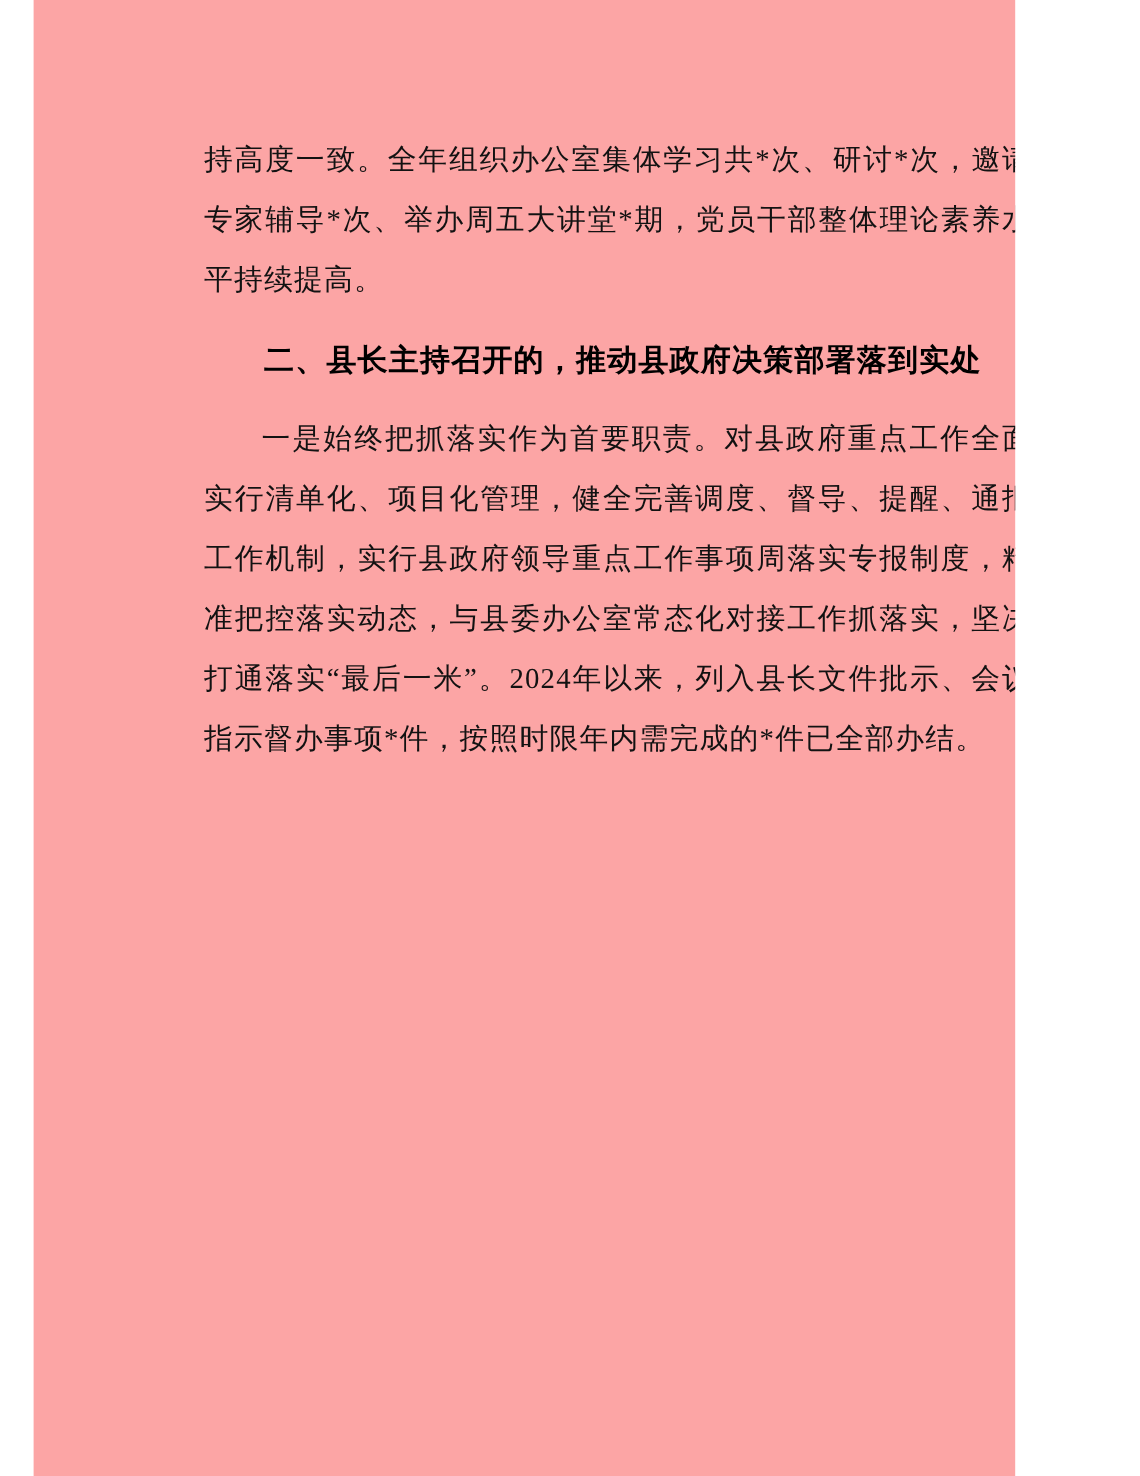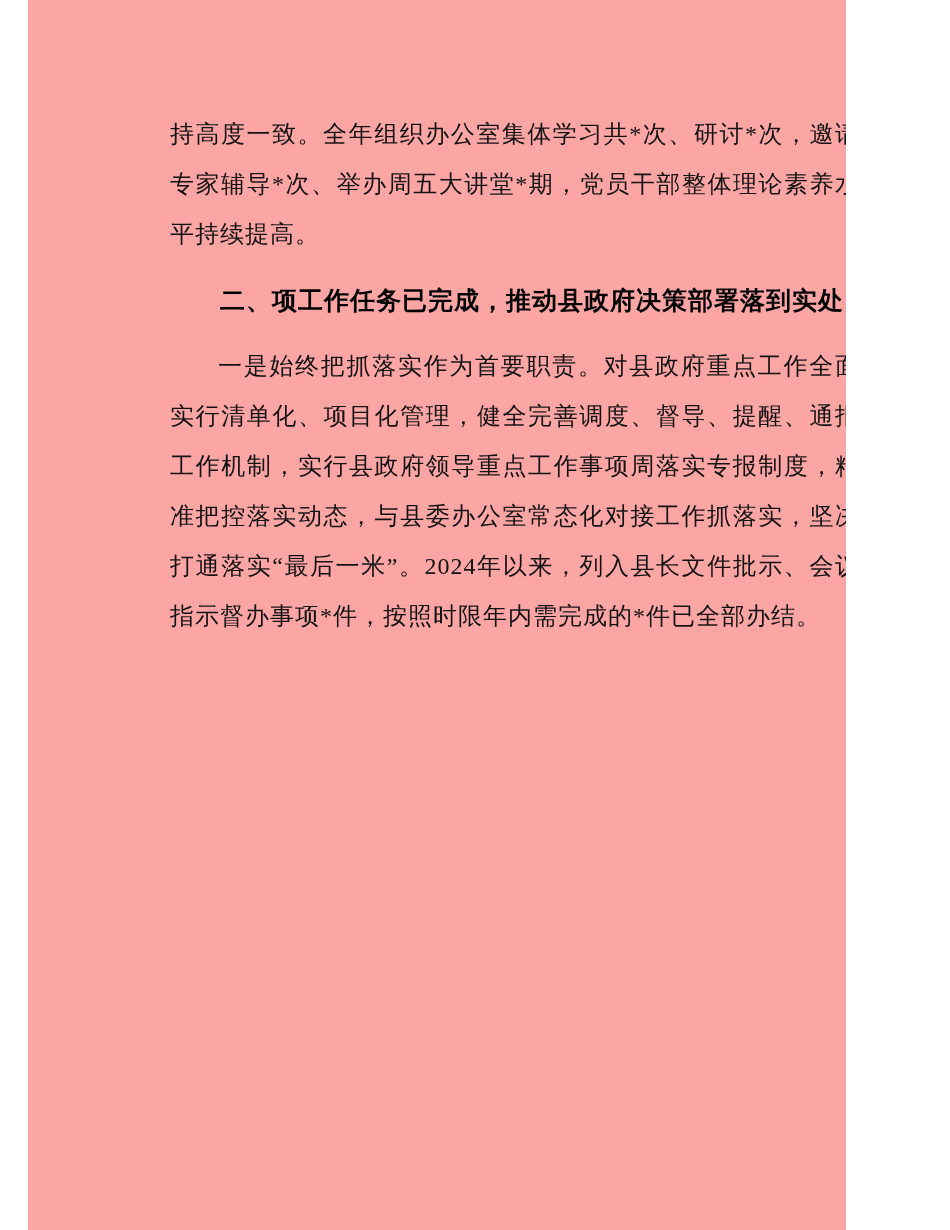--- a/index.html
+++ b/index.html
@@ -53,19 +53,19 @@
   }
 </style>
 </head>
 <body>
 
 <div class="doc-page">
   <div class="doc-content">
 
     <p class="body-paragraph no-indent">持高度一致。全年组织办公室集体学习共*次、研讨*次，邀请专家辅导*次、举办周五大讲堂*期，党员干部整体理论素养水平持续提高。</p>
 
-    <h2 class="section-heading">二、项工作任务已完成，推动县政府决策部署落到实处</h2>
+    <h2 class="section-heading">二、县长主持召开的，推动县政府决策部署落到实处</h2>
 
     <p class="body-paragraph indent">一是始终把抓落实作为首要职责。对县政府重点工作全面实行清单化、项目化管理，健全完善调度、督导、提醒、通报工作机制，实行县政府领导重点工作事项周落实专报制度，精准把控落实动态，与县委办公室常态化对接工作抓落实，坚决打通落实“最后一米”。2024年以来，列入县长文件批示、会议指示督办事项*件，按照时限年内需完成的*件已全部办结。</p>
 
 
   </div>
 </div>
 
 </body></html>

